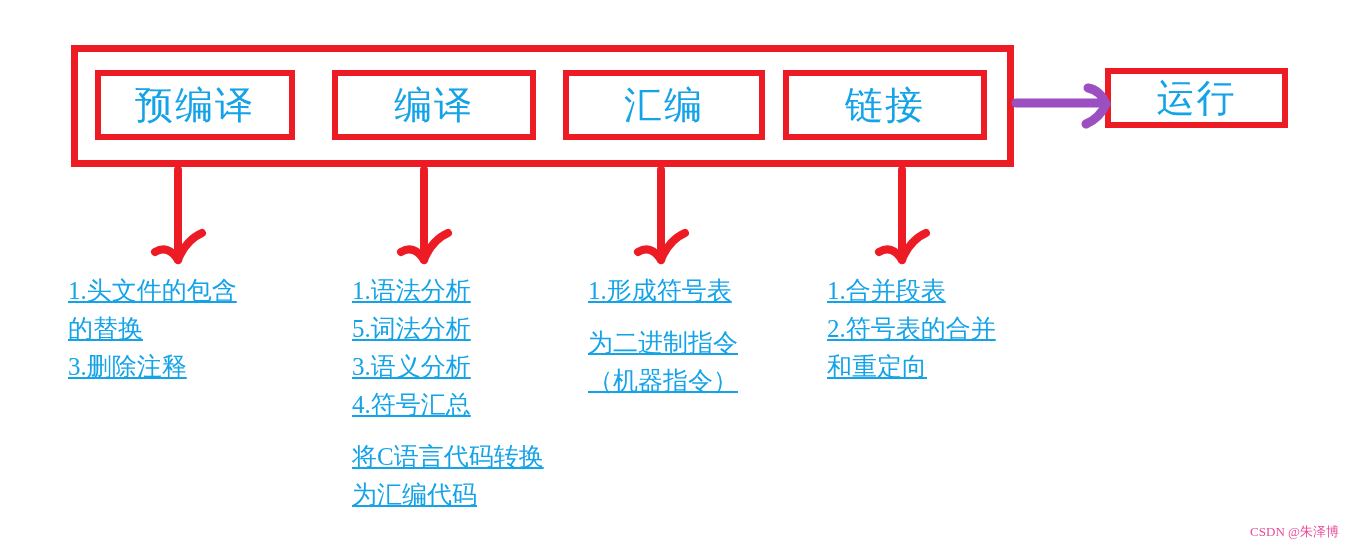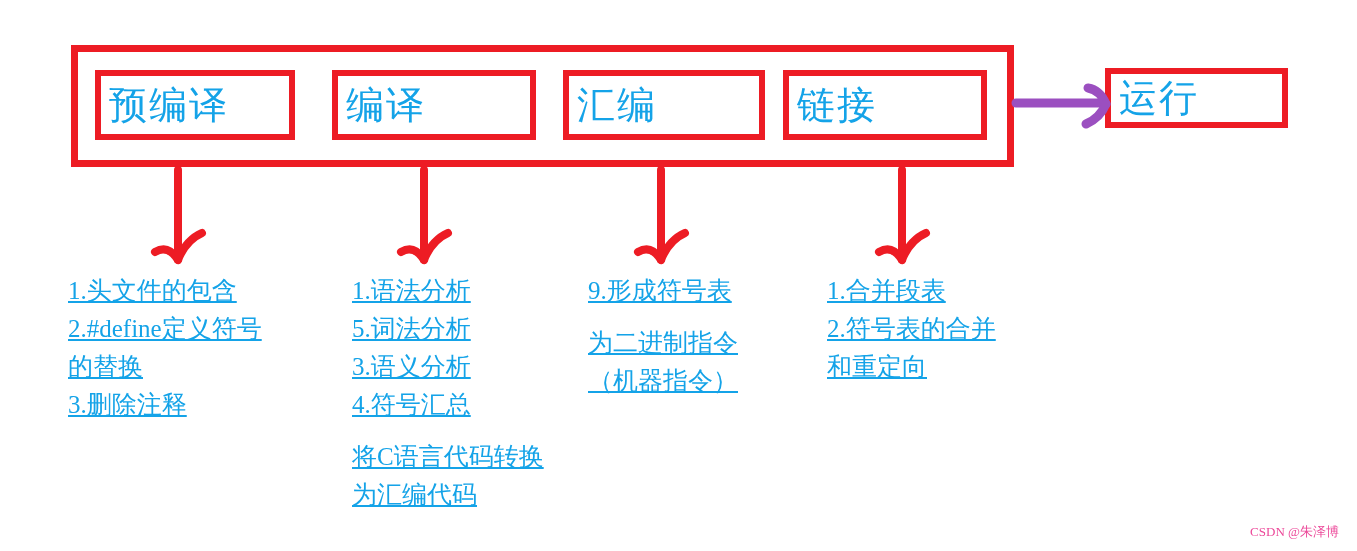--- a/index.html
+++ b/index.html
@@ -31,22 +31,21 @@
   }
 
   
   .stage-box {
     position: absolute;
     border: 6px solid #ed1c24;
     box-sizing: border-box;
     background: #ffffff;
     display: flex;
     align-items: center;
-    justify-content: flex-start;
-    padding-left: 8px;
+    justify-content: center;
   }
   .stage-label {
     color: #14a3e8;
     font-size: 38px;
     line-height: 1;
     letter-spacing: 2px;
     white-space: nowrap;
     font-family: "Liberation Serif", "DejaVu Serif", serif;
   }
 
@@ -150,37 +149,36 @@
 
     <g>
       <path d="M 1016 103 L 1103 103" stroke="#9b4fc0" stroke-width="9" fill="none" stroke-linecap="round"></path>
       <path d="M 1088 88 Q 1100 90 1106 104" stroke="#9b4fc0" stroke-width="9" fill="none" stroke-linecap="round"></path>
       <path d="M 1106 104 Q 1100 118 1086 124" stroke="#9b4fc0" stroke-width="9" fill="none" stroke-linecap="round"></path>
     </g>
   </svg>
 
   <div class="desc-col col-1">
     <span class="desc-line">1.头文件的包含</span>
-    <span class="desc-line">2.#define定义符号</span>
     <span class="desc-line">的替换</span>
     <span class="desc-line">3.删除注释</span>
   </div>
 
   <div class="desc-col col-2">
     <span class="desc-line">1.语法分析</span>
     <span class="desc-line">5.词法分析</span>
     <span class="desc-line">3.语义分析</span>
     <span class="desc-line">4.符号汇总</span>
     <span class="desc-gap"></span>
     <span class="desc-line">将C语言代码转换</span>
     <span class="desc-line">为汇编代码</span>
   </div>
 
   <div class="desc-col col-3">
-    <span class="desc-line">9.形成符号表</span>
+    <span class="desc-line">1.形成符号表</span>
     <span class="desc-gap"></span>
     <span class="desc-line">为二进制指令</span>
     <span class="desc-line">（机器指令）</span>
   </div>
 
   <div class="desc-col col-4">
     <span class="desc-line">1.合并段表</span>
     <span class="desc-line">2.符号表的合并</span>
     <span class="desc-line">和重定向</span>
   </div>

